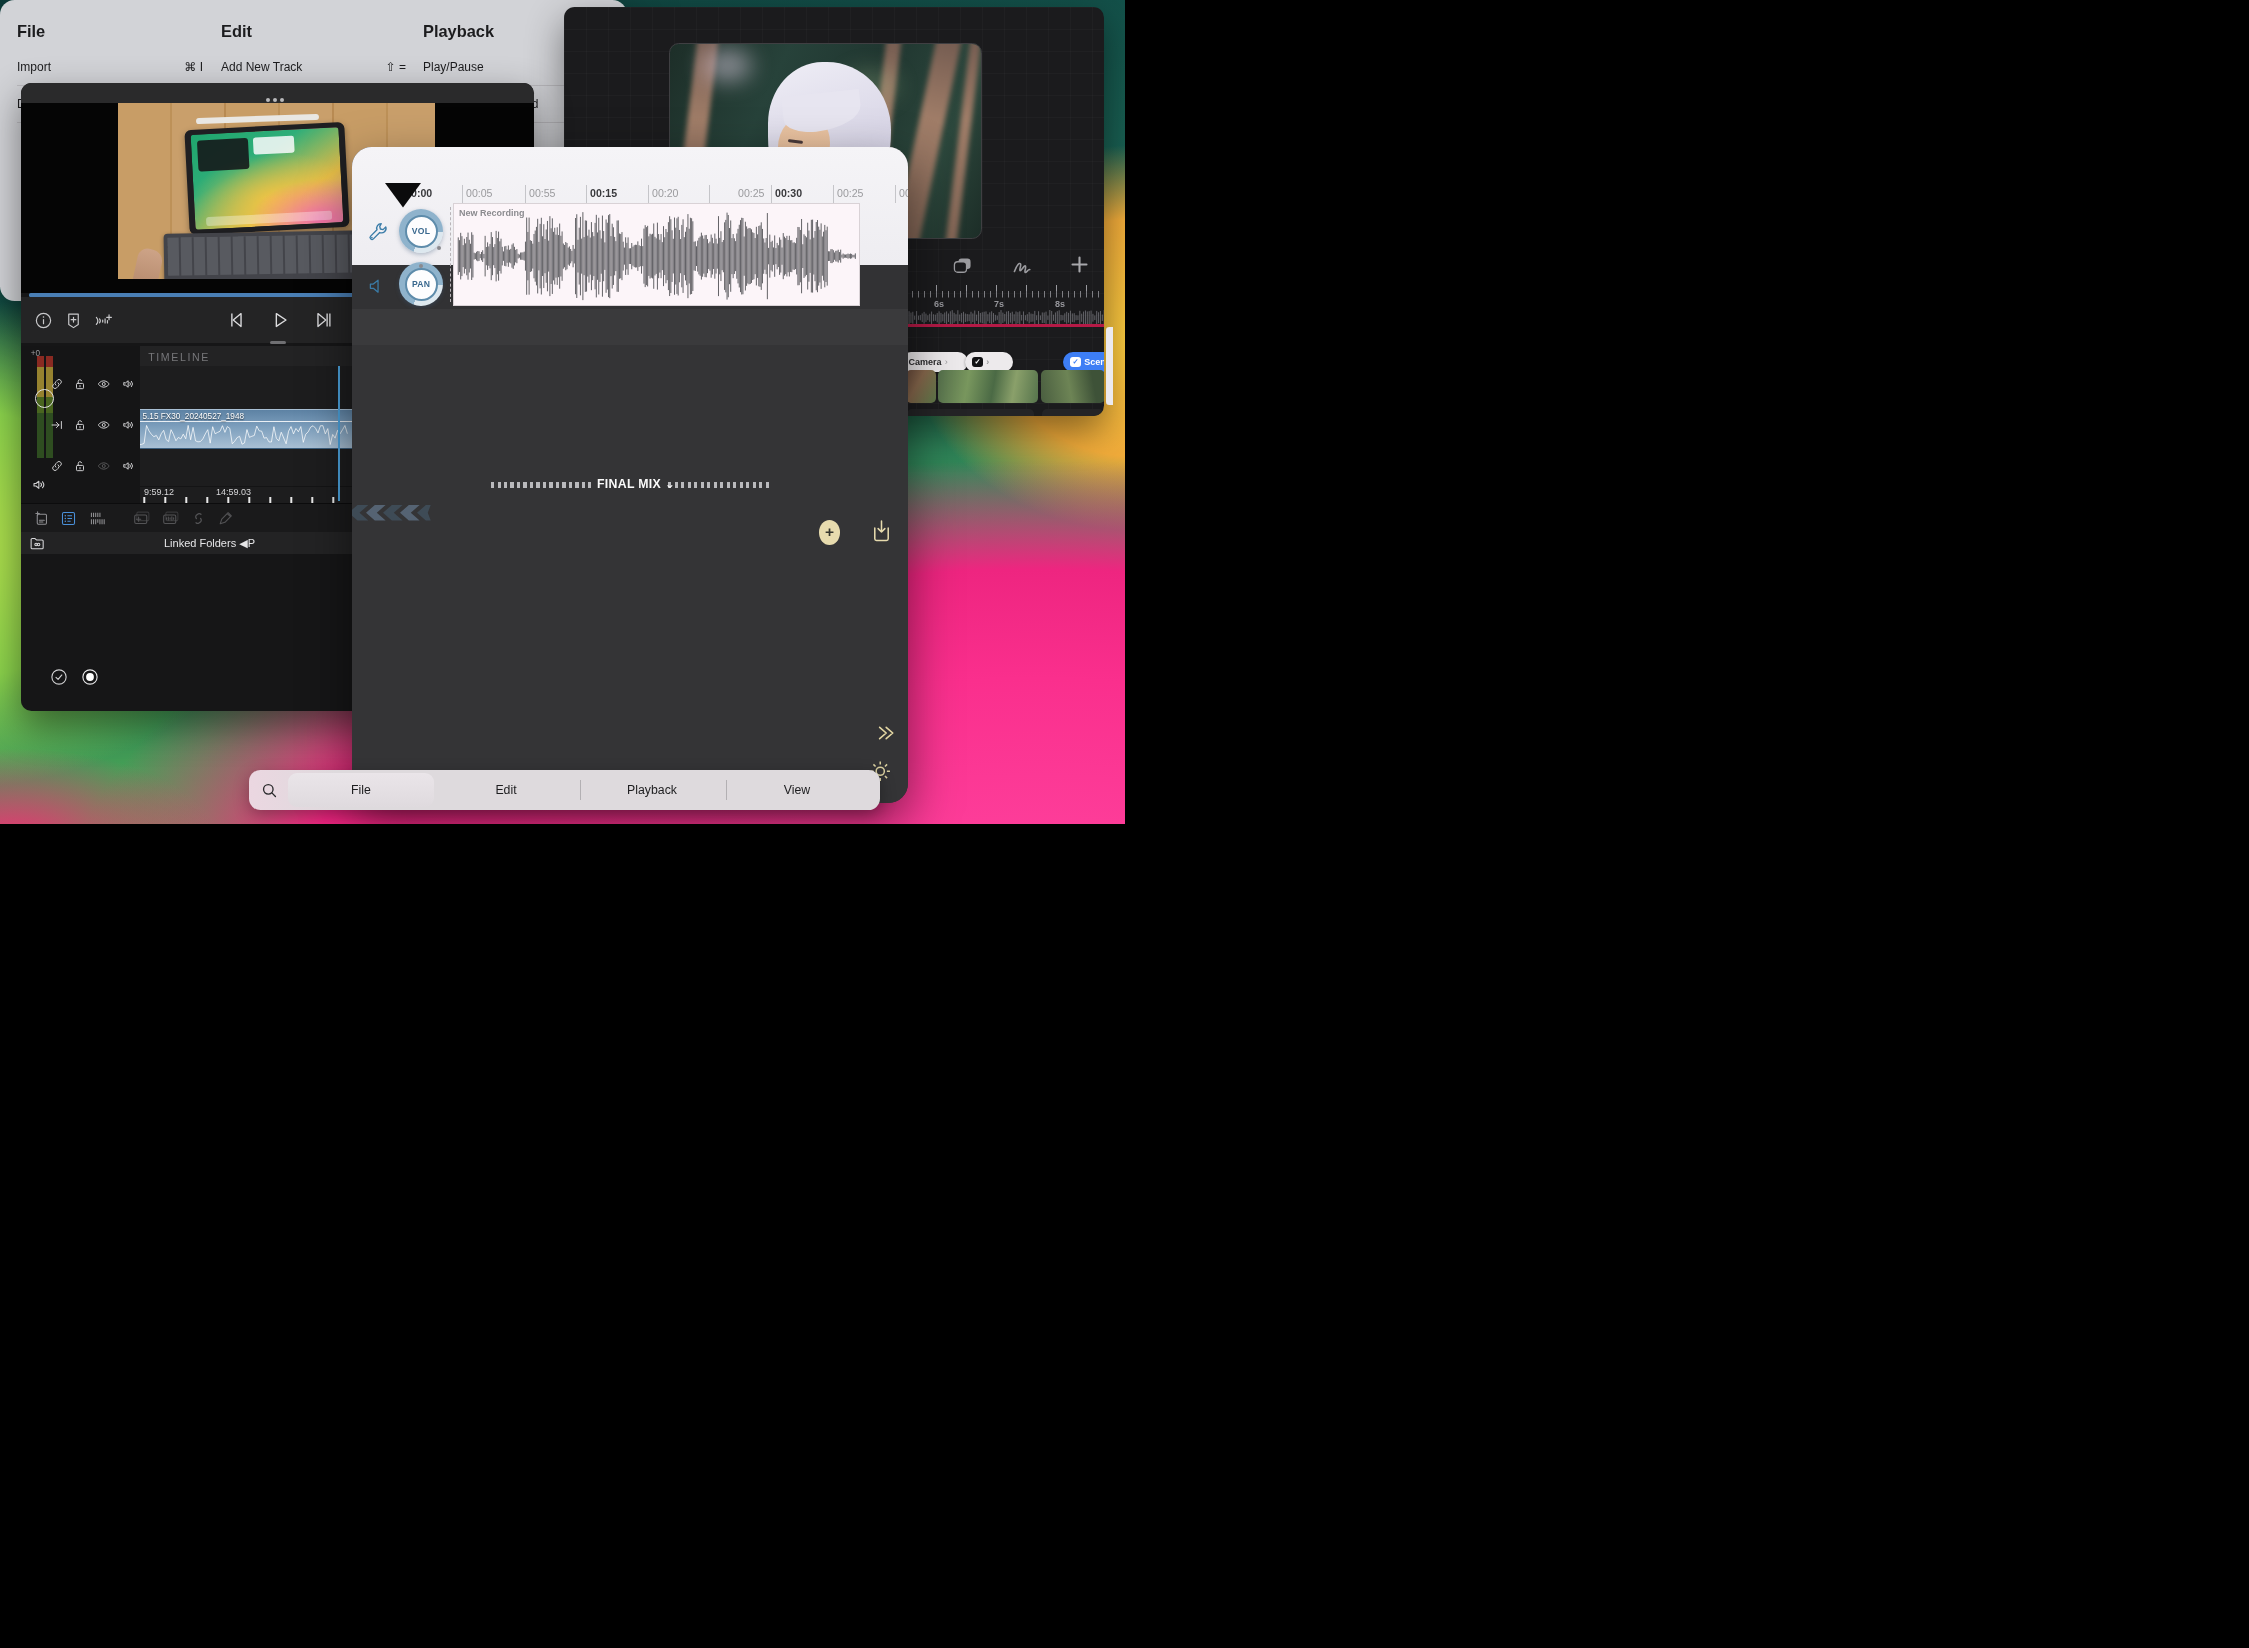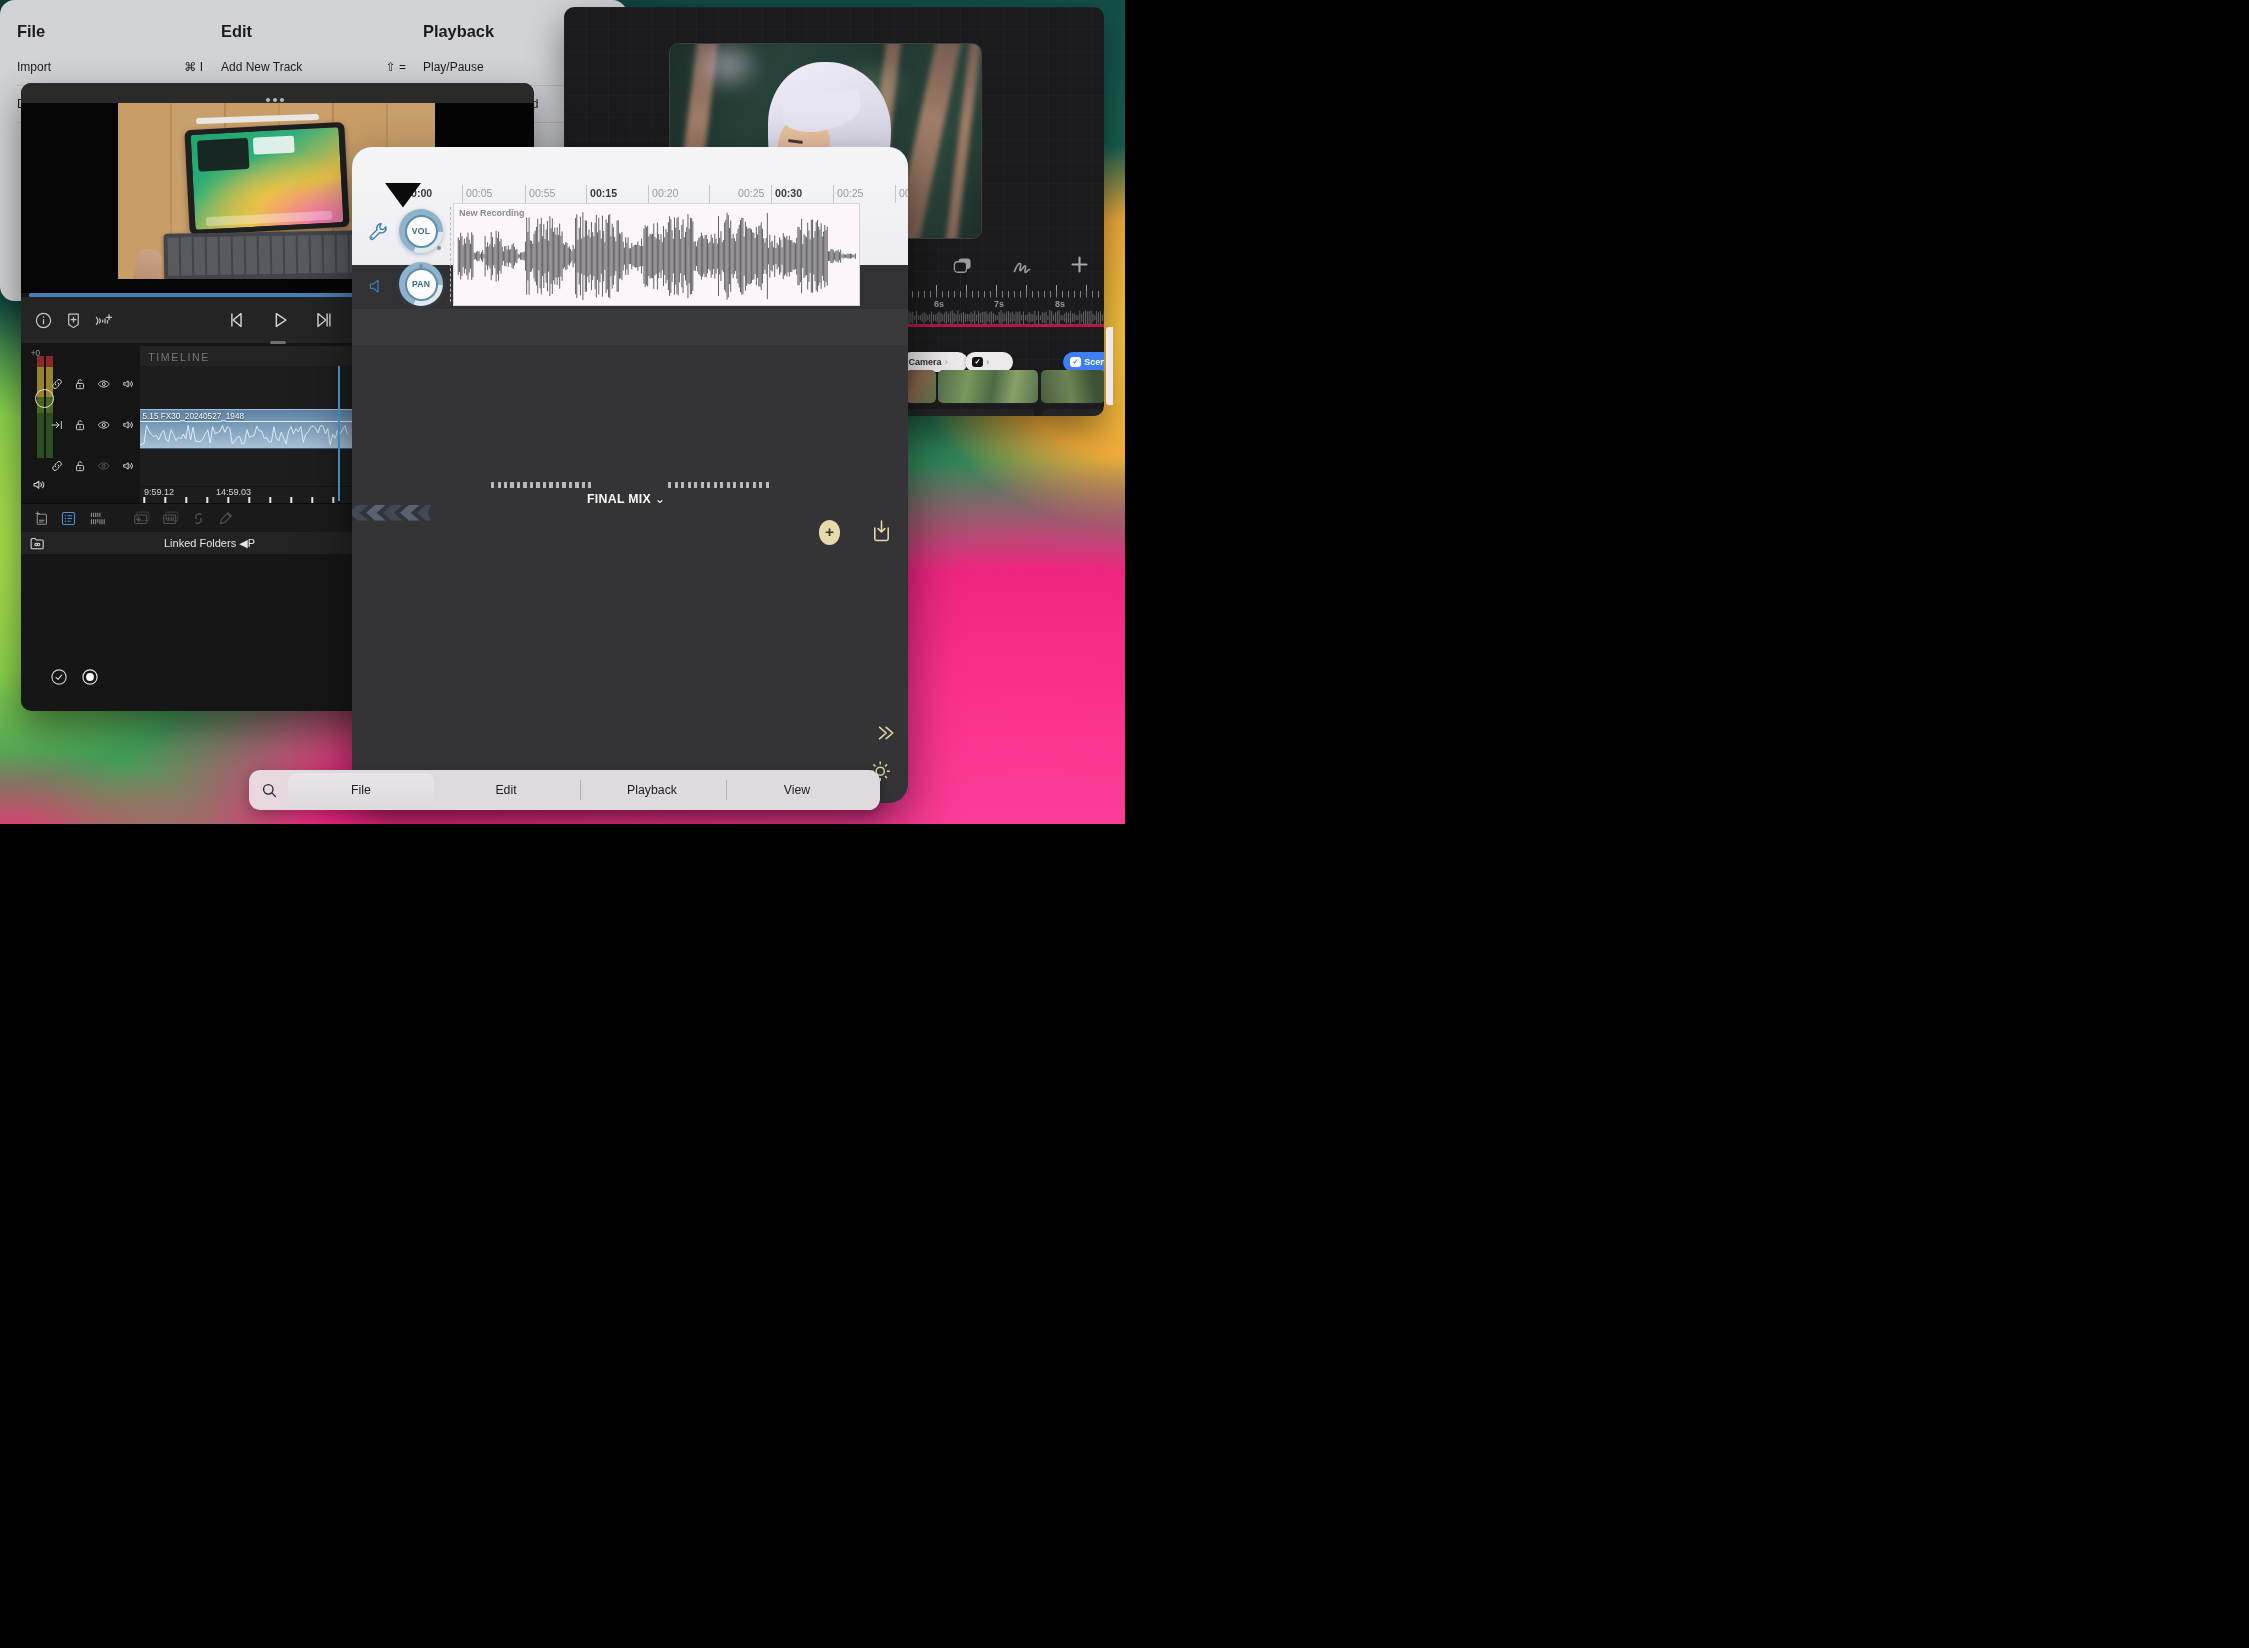--- a/index.html
+++ b/index.html
@@ -496,21 +496,21 @@
         <span id="trackname" class="abs">New Recording</span>
         <svg id="ferwave" class="abs" style="left:0;top:0;" width="406" height="101" viewBox="0 0 496 124">
             <path d="M4.0 41.0V87.0M5.5 44.4V83.6M7.0 35.4V92.6M8.5 39.5V88.5M10.0 50.5V77.5M11.5 42.7V85.3M13.0 48.3V79.7M14.5 40.5V87.5M16.0 35.1V92.9M17.5 43.9V84.1M19.0 48.8V79.2M20.5 34.7V93.3M22.0 37.8V90.2M23.5 59.8V68.2M25.0 60.4V67.6M26.5 58.7V69.3M28.0 57.7V70.3M29.5 58.1V69.9M31.0 61.5V66.5M32.5 58.9V69.1M34.0 56.8V71.2M35.5 61.3V66.7M37.0 39.1V88.9M38.5 52.8V75.2M40.0 47.1V80.9M41.5 52.1V75.9M43.0 49.0V79.0M44.5 34.5V93.5M46.0 40.6V87.4M47.5 52.9V75.1M49.0 49.3V78.7M50.5 33.0V95.0M52.0 41.7V86.3M53.5 33.9V94.1M55.0 45.8V82.2M56.5 42.6V85.4M58.0 52.6V75.4M59.5 58.2V69.8M61.0 52.0V76.0M62.5 51.5V76.5M64.0 55.8V72.2M65.5 50.9V77.1M67.0 56.2V71.8M68.5 55.1V72.9M70.0 49.8V78.2M71.5 48.3V79.7M73.0 52.6V75.4M74.5 56.3V71.7M76.0 55.3V72.7M77.5 61.1V66.9M79.0 62.0V66.0M80.5 59.6V68.4M82.0 59.5V68.5M83.5 59.4V68.6M85.0 58.5V69.5M86.5 46.2V81.8M88.0 16.6V111.4M89.5 34.3V93.7M91.0 16.7V111.3M92.5 44.5V83.5M94.0 45.4V82.6M95.5 48.7V79.3M97.0 36.8V91.2M98.5 32.6V95.4M100.0 28.1V99.9M101.5 18.2V109.8M103.0 46.5V81.5M104.5 24.4V103.6M106.0 16.9V111.1M107.5 39.6V88.4M109.0 24.8V103.2M110.5 43.0V85.0M112.0 31.3V96.7M113.5 20.8V107.2M115.0 45.0V83.0M116.5 14.9V113.1M118.0 29.8V98.2M119.5 17.6V110.4M121.0 34.2V93.8M122.5 29.2V98.8M124.0 37.6V90.4M125.5 28.6V99.4M127.0 38.1V89.9M128.5 24.0V104.0M130.0 39.0V89.0M131.5 33.7V94.3M133.0 48.5V79.5M134.5 50.3V77.7M136.0 46.7V81.3M137.5 47.9V80.1M139.0 53.5V74.5M140.5 52.1V75.9M142.0 55.2V72.8M143.5 57.6V70.4M145.0 50.3V77.7M146.5 55.0V73.0M148.0 17.2V110.8M149.5 12.6V115.4M151.0 43.9V84.1M152.5 29.1V98.9M154.0 15.8V112.2M155.5 42.5V85.5M157.0 10.0V118.0M158.5 40.6V87.4M160.0 20.1V107.9M161.5 20.5V107.5M163.0 38.9V89.1M164.5 31.5V96.5M166.0 41.2V86.8M167.5 22.2V105.8M169.0 34.5V93.5M170.5 39.5V88.5M172.0 23.2V104.8M173.5 13.3V114.7M175.0 34.9V93.1M176.5 16.9V111.1M178.0 32.3V95.7M179.5 42.4V85.6M181.0 14.2V113.8M182.5 33.2V94.8M184.0 47.1V80.9M185.5 19.0V109.0M187.0 23.0V105.0M188.5 13.7V114.3M190.0 12.4V115.6M191.5 39.4V88.6M193.0 24.2V103.8M194.5 28.6V99.4M196.0 40.4V87.6M197.5 45.6V82.4M199.0 20.3V107.7M200.5 20.1V107.9M202.0 36.2V91.8M203.5 36.8V91.2M205.0 34.5V93.5M206.5 46.3V81.7M208.0 53.5V74.5M209.5 40.9V87.1M211.0 47.7V80.3M212.5 41.0V87.0M214.0 54.4V73.6M215.5 54.3V73.7M217.0 47.9V80.1M218.5 52.3V75.7M220.0 50.6V77.4M221.5 50.0V78.0M223.0 50.2V77.8M224.5 45.9V82.1M226.0 50.6V77.4M227.5 51.6V76.4M229.0 42.5V85.5M230.5 51.7V76.3M232.0 30.2V97.8M233.5 26.0V102.0M235.0 28.4V99.6M236.5 26.8V101.2M238.0 39.7V88.3M239.5 36.5V91.5M241.0 37.4V90.6M242.5 36.6V91.4M244.0 23.9V104.1M245.5 40.3V87.7M247.0 42.2V85.8M248.5 22.9V105.1M250.0 36.9V91.1M251.5 43.8V84.2M253.0 36.9V91.1M254.5 46.8V81.2M256.0 27.2V100.8M257.5 40.8V87.2M259.0 30.7V97.3M260.5 34.5V93.5M262.0 22.3V105.7M263.5 15.0V113.0M265.0 18.7V109.3M266.5 32.3V95.7M268.0 42.7V85.3M269.5 16.6V111.4M271.0 29.1V98.9M272.5 17.6V110.4M274.0 15.7V112.3M275.5 31.9V96.1M277.0 43.0V85.0M278.5 25.7V102.3M280.0 18.8V109.2M281.5 40.7V87.3M283.0 34.1V93.9M284.5 28.4V99.6M286.0 12.4V115.6M287.5 30.4V97.6M289.0 16.9V111.1M290.5 17.5V110.5M292.0 21.2V106.8M293.5 46.4V81.6M295.0 45.8V82.2M296.5 51.9V76.1M298.0 45.0V83.0M299.5 41.6V86.4M301.0 39.9V88.1M302.5 35.2V92.8M304.0 38.7V89.3M305.5 42.5V85.5M307.0 38.3V89.7M308.5 38.0V90.0M310.0 43.1V84.9M311.5 48.2V79.8M313.0 46.2V81.8M314.5 37.5V90.5M316.0 41.5V86.5M317.5 48.2V79.8M319.0 36.3V91.7M320.5 42.6V85.4M322.0 48.6V79.4M323.5 14.9V113.1M325.0 41.6V86.4M326.5 33.4V94.6M328.0 46.7V81.3M329.5 44.2V83.8M331.0 22.5V105.5M332.5 19.5V108.5M334.0 10.6V117.4M335.5 13.5V114.5M337.0 29.5V98.5M338.5 20.2V107.8M340.0 41.9V86.1M341.5 36.9V91.1M343.0 42.1V85.9M344.5 45.6V82.4M346.0 36.2V91.8M347.5 30.5V97.5M349.0 25.5V102.5M350.5 19.8V108.2M352.0 16.9V111.1M353.5 17.2V110.8M355.0 39.9V88.1M356.5 21.8V106.2M358.0 27.5V100.5M359.5 30.4V97.6M361.0 29.4V98.6M362.5 29.8V98.2M364.0 31.1V96.9M365.5 34.7V93.3M367.0 35.6V92.4M368.5 41.8V86.2M370.0 28.0V100.0M371.5 37.2V90.8M373.0 27.0V101.0M374.5 26.3V101.7M376.0 22.5V105.5M377.5 30.6V97.4M379.0 42.3V85.7M380.5 47.3V80.7M382.0 41.8V86.2M383.5 11.1V116.9M385.0 53.9V74.1M386.5 37.6V90.4M388.0 46.6V81.4M389.5 45.1V82.9M391.0 53.3V74.7M392.5 38.6V89.4M394.0 54.1V73.9M395.5 47.8V80.2M397.0 50.6V77.4M398.5 41.0V87.0M400.0 43.8V84.2M401.5 53.4V74.6M403.0 35.7V92.3M404.5 40.1V87.9M406.0 41.9V86.1M407.5 39.1V88.9M409.0 44.2V83.8M410.5 39.0V89.0M412.0 44.6V83.4M413.5 44.3V83.7M415.0 47.5V80.5M416.5 47.0V81.0M418.0 48.1V79.9M419.5 41.5V86.5M421.0 28.2V99.8M422.5 28.4V99.6M424.0 31.9V96.1M425.5 18.4V109.6M427.0 49.4V78.6M428.5 37.2V90.8M430.0 39.1V88.9M431.5 40.9V87.1M433.0 23.0V105.0M434.5 32.6V95.4M436.0 43.4V84.6M437.5 19.4V108.6M439.0 19.2V108.8M440.5 41.4V86.6M442.0 33.2V94.8M443.5 22.1V105.9M445.0 19.7V108.3M446.5 27.8V100.2M448.0 31.6V96.4M449.5 23.8V104.2M451.0 39.9V88.1M452.5 34.0V94.0M454.0 25.7V102.3M455.5 32.2V95.8M457.0 27.8V100.2M458.5 58.0V70.0M460.0 58.1V69.9M461.5 55.5V72.5M463.0 55.4V72.6M464.5 56.7V71.3M466.0 59.5V68.5M467.5 57.5V70.5M469.0 57.3V70.7M470.5 56.1V71.9M472.0 59.0V69.0M473.5 56.0V72.0M475.0 62.2V65.8M476.5 60.8V67.2M478.0 61.9V66.1M479.5 62.1V65.9M481.0 61.7V66.3M482.5 60.9V67.1M484.0 61.5V66.5M485.5 60.8V67.2M487.0 61.3V66.7M488.5 62.6V65.4M490.0 62.3V65.7M491.5 60.6V67.4" stroke="#515155" stroke-width="1.1" fill="none"></path>
           </svg>
       </div>
     </div>
 
     <div id="a-body" class="abs">
       <div class="dashrow abs" style="left:139px;width:100px;"></div>
       <div class="dashrow abs" style="left:316px;width:101px;"></div>
-      <div class="abs" id="busrow" style="left:235px;margin-top:15px;">
+      <div class="abs" id="busrow" style="left:245px;">
         <span>FINAL MIX</span>
         <span style="font-weight:400;">⌄</span>
       </div>
       <div class="chev" style="left:-3.3px;background:#3e4b56;"></div>
       <div class="chev" style="left:14px;background:#556373;"></div>
       <div class="chev" style="left:31px;background:#3e4b56;"></div>
       <div class="chev" style="left:48px;background:#556373;"></div>
       <div class="chev" style="left:65px;background:#3e4b56;clip-path:polygon(45% 0,70% 0,55% 50%,70% 100%,45% 100%,0 50%);"></div>
       <div id="plusbtn" class="abs">+</div>
       <span class="ic abs" style="left:518px;top:209px;">

